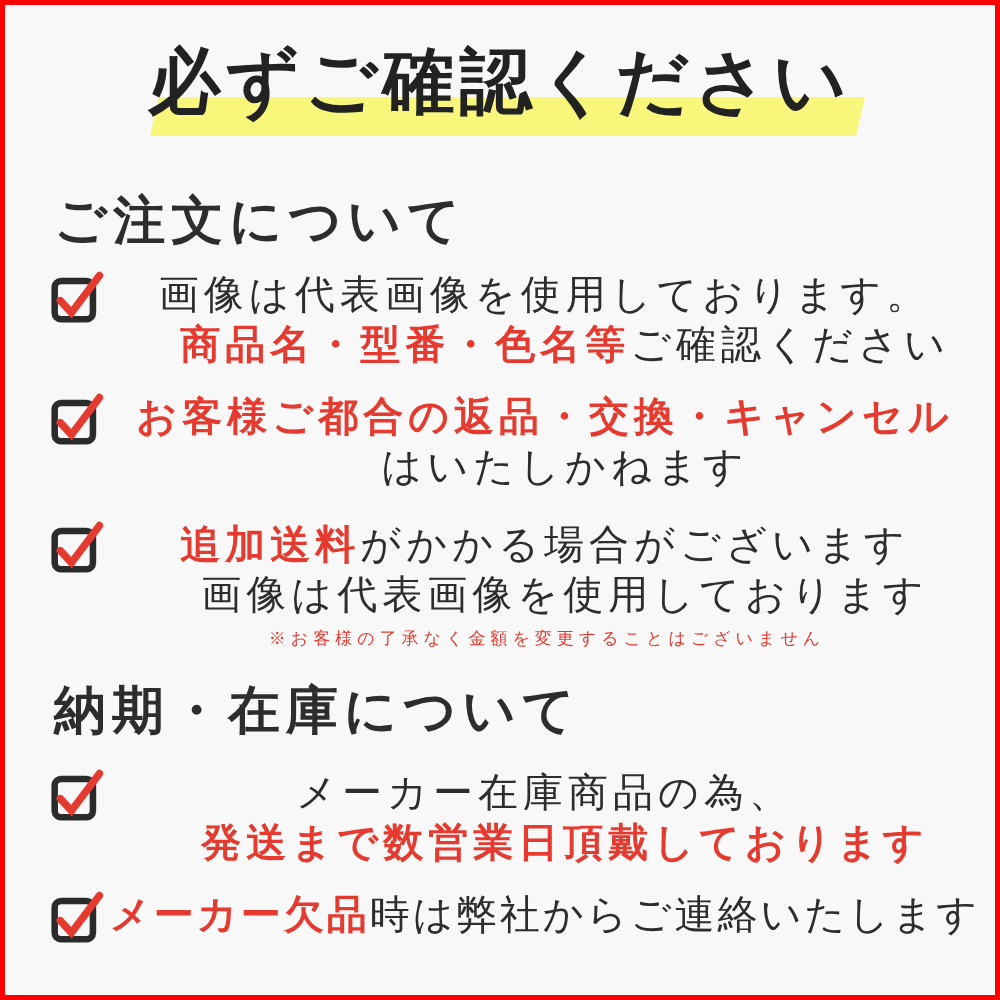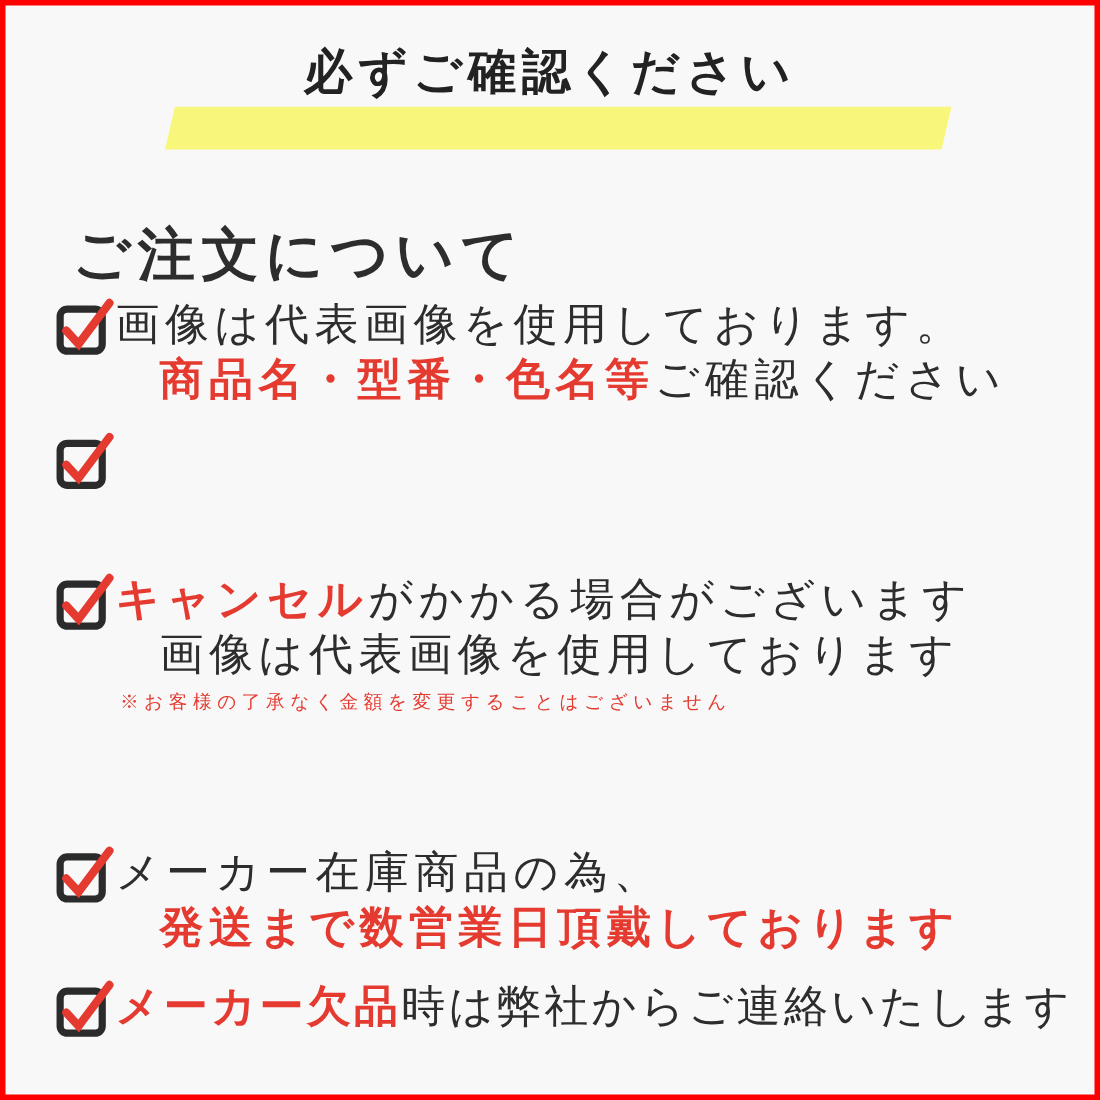--- a/index.html
+++ b/index.html
@@ -24,33 +24,33 @@
   }
   
   .highlight{
     position:absolute;left:145px;top:92px;width:706px;height:39px;
     background:var(--highlight-yellow);
     transform:skewX(-13deg);transform-origin:bottom left;
     z-index:1;
   }
   .title{
     position:absolute;top:36px;left:0;width:100%;margin:0;
-    text-align:center;font-size:44px;font-weight:bold;line-height:1.15;
+    text-align:center;font-size:72px;font-weight:bold;line-height:1.15;
     letter-spacing:5px;color:#222;z-index:2;white-space:nowrap;
   }
   
   .heading{
-    position:absolute;left:45px;margin:16px;
+    position:absolute;left:45px;margin:4px;
     font-size:52px;font-weight:bold;line-height:1.15;
     letter-spacing:6px;color:var(--text-black);white-space:nowrap;
   }
   
   .item{
     position:absolute;left:45px;right:10px;padding-left:55px;
-    font-size:40px;color:var(--text-black);
+    font-size:40px;color:var(--text-black);text-align:center;
   }
   .line{line-height:1.2;white-space:nowrap;letter-spacing:5px;}
   .line + .line{margin-top:2px;margin-left:40px;}
   .line.tight{letter-spacing:3px;}
   .red{color:var(--accent-red);font-weight:bold;}
   .black{color:var(--text-black);}
   .note{
     margin-top:10px;padding-left:4px;font-size:17px;line-height:1.2;
     letter-spacing:5px;color:var(--accent-red);white-space:nowrap;
   }
@@ -85,38 +85,45 @@
     </div>
   </div>
 
   <div class="item" style="top:388px">
     <span class="cbwrap">
       <svg class="cb" viewBox="0 0 60 60" aria-hidden="true">
         <rect class="cb-box" x="5" y="15" width="41" height="41" rx="7"></rect>
         <path class="cb-check" d="M11 36 L23 49 L53 9"></path>
       </svg>
     </span>
+    <div class="line">
+      <span class="red">お客様ご都合の返品・交換・キャンセル</span>
+    </div>
+    <div class="line">
+      <span class="black">はいたしかねます</span>
+    </div>
   </div>
 
   <div class="item" style="top:516px">
     <span class="cbwrap">
       <svg class="cb" viewBox="0 0 60 60" aria-hidden="true">
         <rect class="cb-box" x="5" y="15" width="41" height="41" rx="7"></rect>
         <path class="cb-check" d="M11 36 L23 49 L53 9"></path>
       </svg>
     </span>
     <div class="line">
-      <span class="red">キャンセル</span><span class="black">がかかる場合がございます</span>
+      <span class="red">追加送料</span><span class="black">がかかる場合がございます</span>
     </div>
     <div class="line">
       <span class="black">画像は代表画像を使用しております</span>
     </div>
     <div class="note">※お客様の了承なく金額を変更することはございません</div>
   </div>
 
+  <h2 class="heading" style="top:672px">納期・在庫について</h2>
 
   <div class="item" style="top:886px">
     <span class="cbwrap">
       <svg class="cb" viewBox="0 0 60 60" aria-hidden="true">
         <rect class="cb-box" x="5" y="15" width="41" height="41" rx="7"></rect>
         <path class="cb-check" d="M11 36 L23 49 L53 9"></path>
       </svg>
     </span>
     <div class="line tight">
       <span class="red">メーカー欠品</span><span class="black">時は弊社からご連絡いたします</span>

